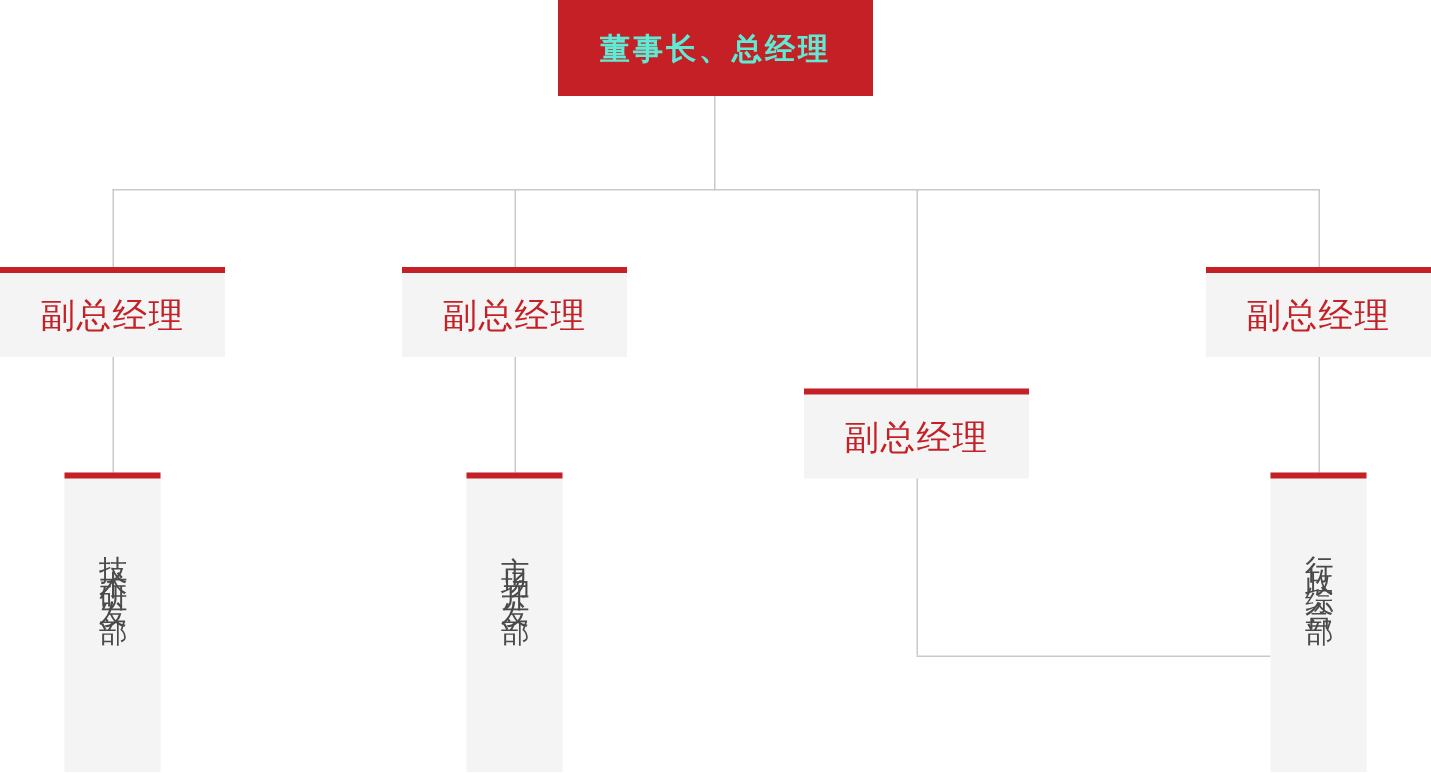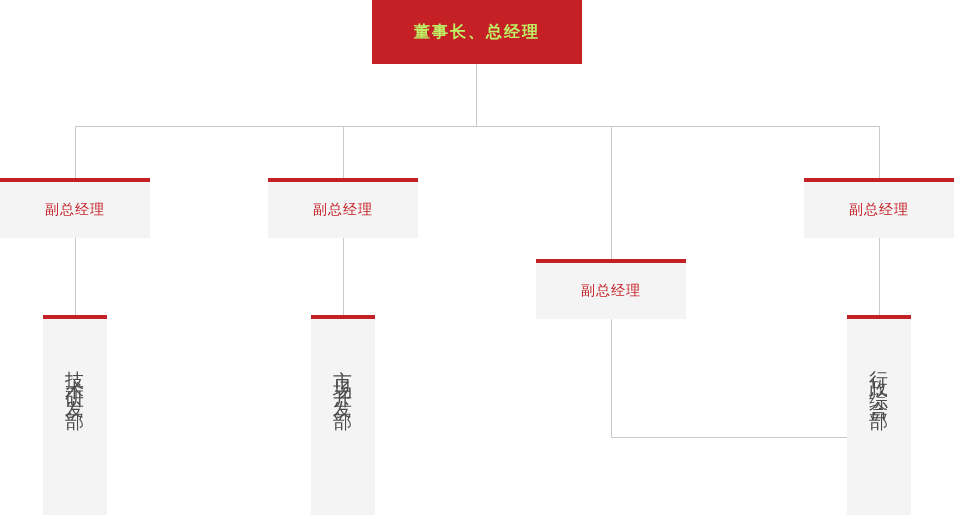--- a/index.html
+++ b/index.html
@@ -36,29 +36,29 @@
     display: flex;
     align-items: center;
     justify-content: center;
     border-top: 4px solid #c42026;
     letter-spacing: 1px;
   }
 
   
   .node-root {
     background: #c42026;
-    color: #bef264;
+    color: #5eead4;
     border-top: none;
-    font-size: 16px;
+    font-size: 20px;
     font-weight: bold;
     letter-spacing: 2px;
   }
 
   .node-mgr {
-    font-size: 14px;
+    font-size: 23px;
     font-weight: normal;
   }
 
   
   .node-dept {
     color: #4a4a4a;
     font-size: 19px;
     align-items: flex-start;
     justify-content: center;
     padding-top: 36px;

